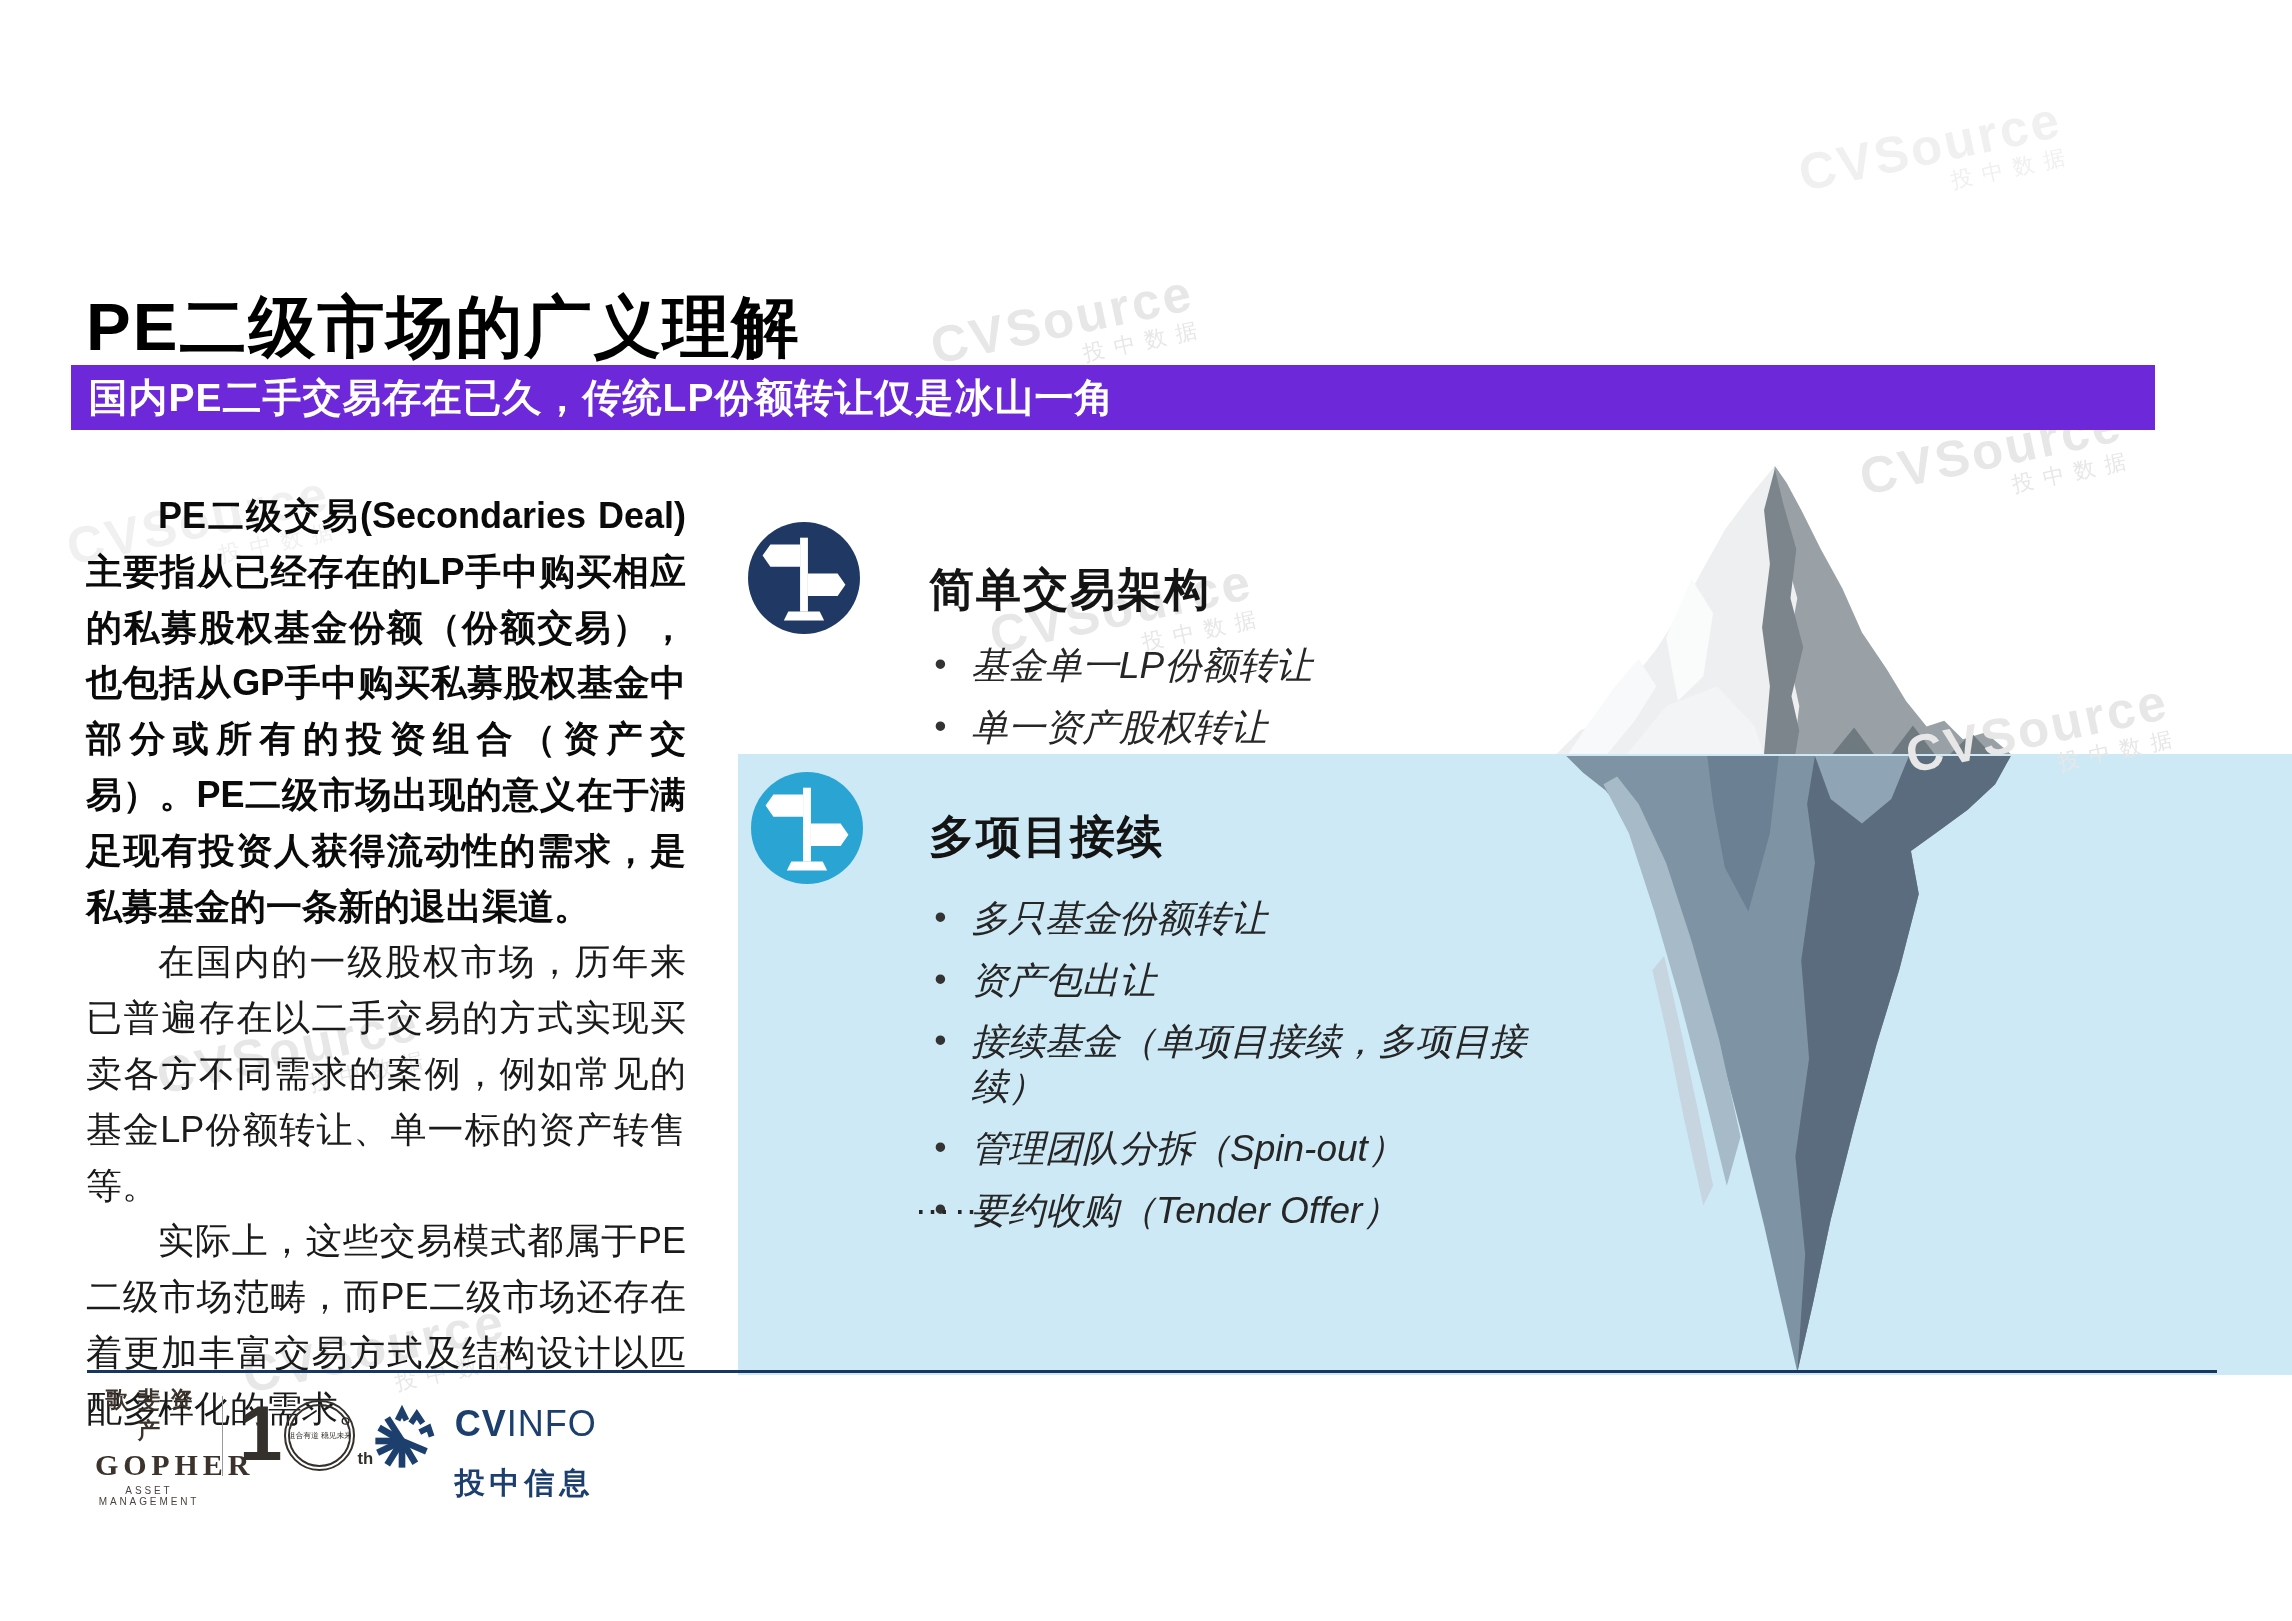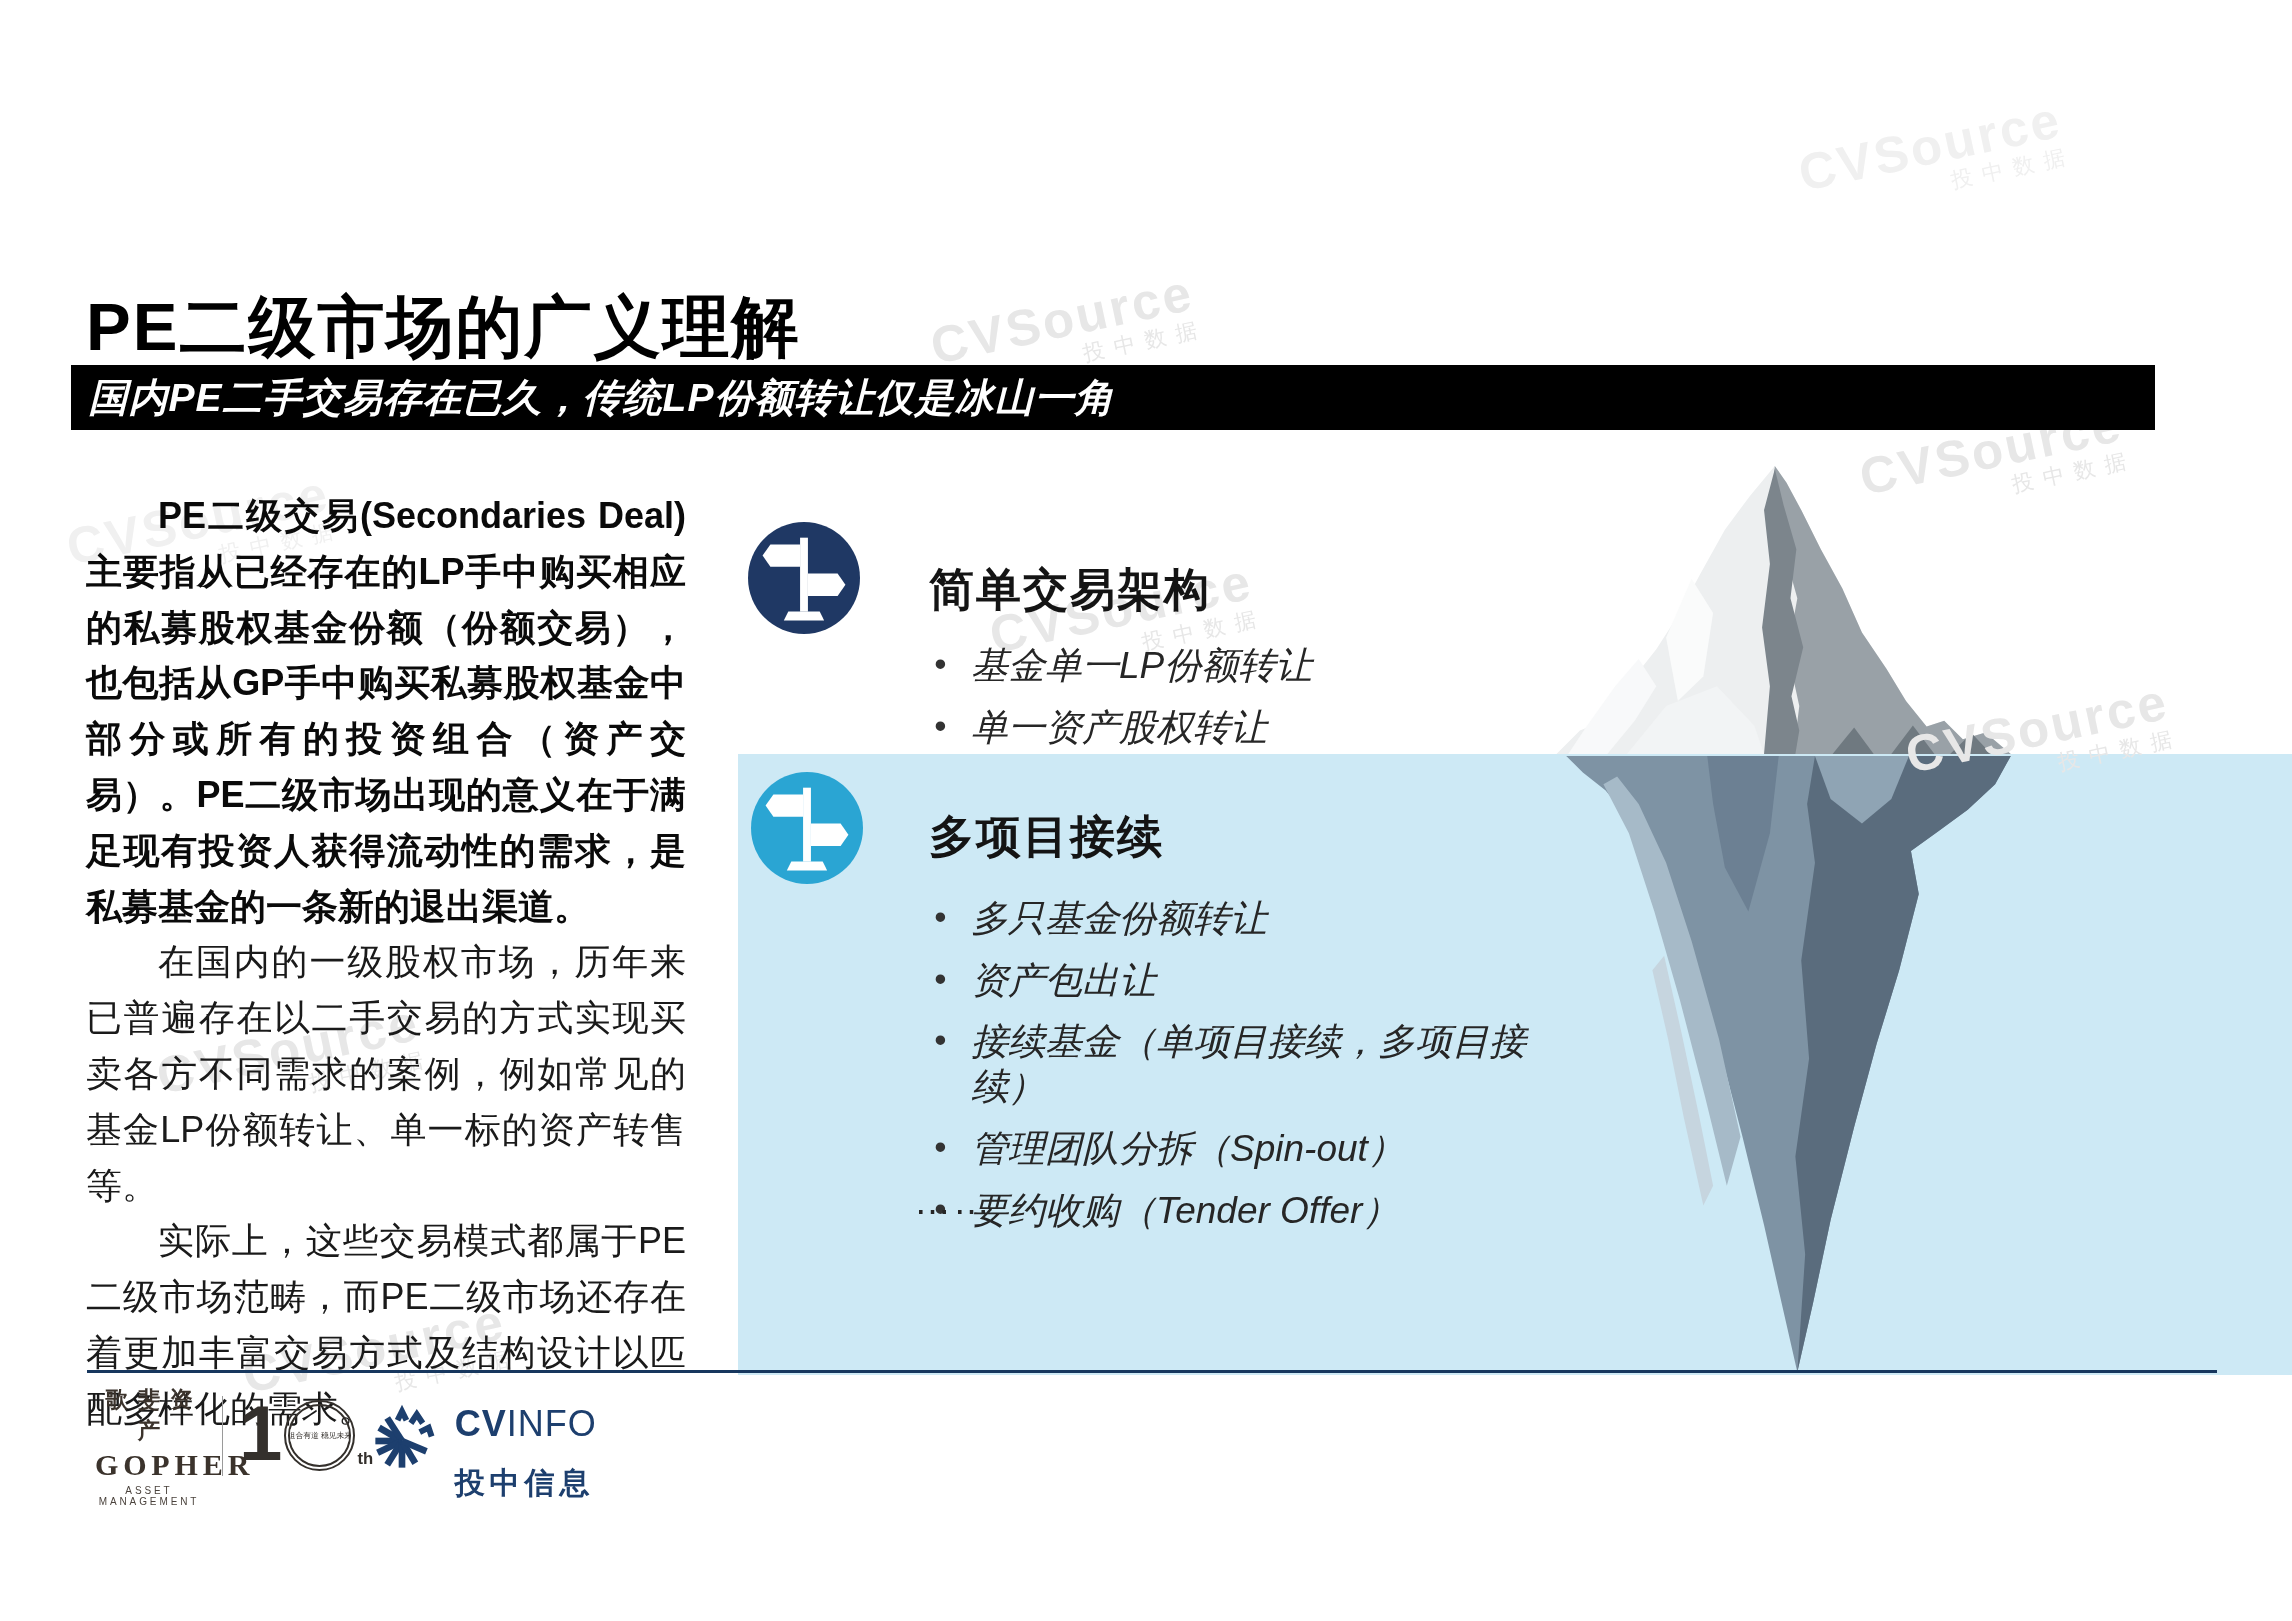--- a/index.html
+++ b/index.html
@@ -7,21 +7,21 @@
   .slide{position:relative;width:2293px;height:1621px;background:#ffffff;overflow:hidden;}
 
   
   .wm{position:absolute;transform:rotate(-12deg);color:#e7e7e7;z-index:2;pointer-events:none;white-space:nowrap;}
   .wm-main{font-size:51px;font-weight:bold;letter-spacing:2.9px;}
   .wm-sub{font-size:21.6px;letter-spacing:9.8px;margin:-5.9px 0 0 147px;}
   .wm.light{color:#f0f0f0;}
 
   
   .title{position:absolute;left:86px;top:282px;margin:0;font-size:67px;font-weight:bold;color:#000;letter-spacing:2px;z-index:3;}
-  .banner{position:absolute;left:71px;top:365px;width:2084px;height:65px;background:#000000;z-index:3;font-style:italic;}
+  .banner{position:absolute;left:71px;top:365px;width:2084px;height:65px;background:#6d28d9;z-index:3;}
   .banner span{display:block;padding-left:17.6px;font-size:39px;font-weight:bold;color:#ffffff;line-height:65px;letter-spacing:1px;}
 
   
   .intro{position:absolute;left:86px;top:488px;width:600px;z-index:3;}
   .intro p{margin:0;font-size:36px;line-height:1.55;text-align:justify;text-indent:2em;color:#1a1a1a;}
   .intro p.bold{font-weight:bold;color:#0a0a0a;}
 
   
   .panel{position:absolute;left:738px;top:754px;width:1555px;height:621px;background:#cde9f5;z-index:0;}
 

